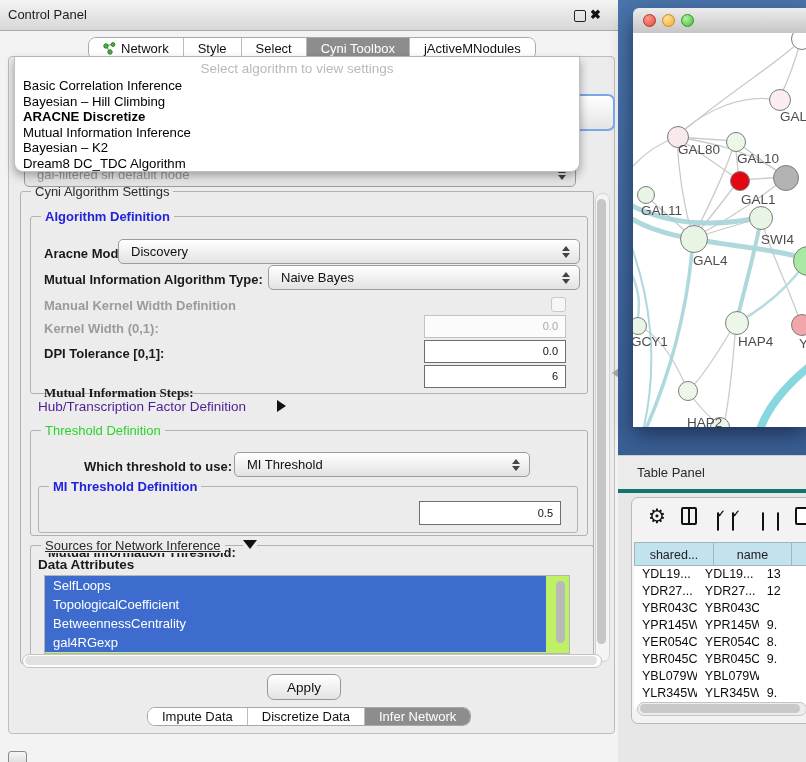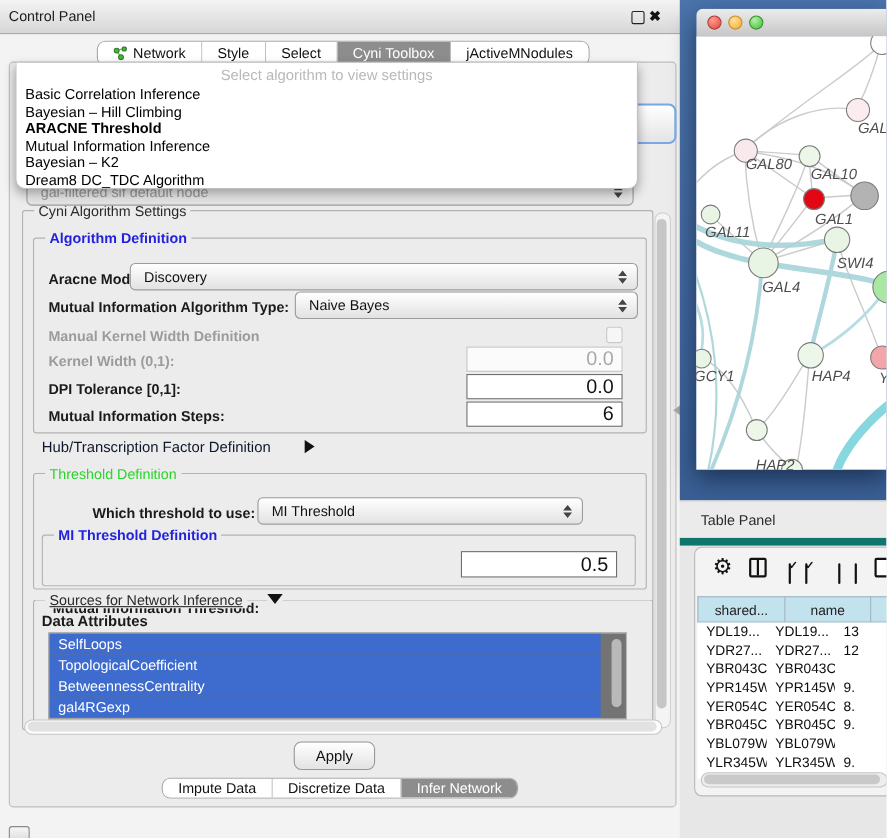--- a/index.html
+++ b/index.html
@@ -23,58 +23,58 @@
   .gb-label{position:absolute;top:-8px;left:10px;background:#ececec;padding:0 4px;font-size:13px;color:#2b2b2b;}
   .gb-label.blue{color:#2222dd;font-weight:bold;}
   .gb-label.green{color:#2bd42b;}
   .lbl{font-size:13px;font-weight:bold;color:#1a1a1a;white-space:nowrap;}
   .lbl.dis{color:#9b9b9b;}
   .combo{background:linear-gradient(#ffffff,#e2e2e2);border:1px solid #9c9c9c;border-radius:5px;font-size:13px;color:#111;display:flex;align-items:center;padding-left:12px;box-sizing:border-box;}
   .stepper{position:absolute;right:9px;top:50%;transform:translateY(-50%);width:8px;height:12px;}
   .stepper::before,.stepper::after{content:"";position:absolute;left:0;border-left:4px solid transparent;border-right:4px solid transparent;}
   .stepper::before{top:0;border-bottom:5px solid #444;}
   .stepper::after{bottom:0;border-top:5px solid #444;}
-  .field{background:#fff;border:1px solid #6e6e6e;font-size:18px;color:#111;text-align:right;padding-right:7px;box-sizing:border-box;}
+  .field{background:#fff;border:1px solid #6e6e6e;font-size:11px;color:#111;text-align:right;padding-right:7px;box-sizing:border-box;}
   .field.dis{border:1px solid #c3c3c3;color:#a8a8a8;background:#fbfbfb;}
   .checkbox{width:13px;height:13px;border:1px solid #c9c9c9;border-radius:3px;background:#f6f6f6;}
   .tri-right{display:inline-block;width:0;height:0;border-top:6px solid transparent;border-bottom:6px solid transparent;border-left:9px solid #111;}
   .tri-down{display:inline-block;width:0;height:0;border-left:7px solid transparent;border-right:7px solid transparent;border-top:9px solid #111;}
 
   .popup{left:14px;top:57px;width:564px;height:114px;background:#fff;border:1px solid #c0c0c0;border-top:none;border-radius:0 0 9px 9px;box-shadow:0 4px 10px rgba(0,0,0,.35);z-index:30;}
   .popup-placeholder{top:4px;left:0;width:100%;text-align:center;font-size:13.5px;color:#b9b9b9;}
   .popup-opt{height:15.6px;line-height:15.6px;padding-left:8px;font-size:13.2px;color:#000;white-space:nowrap;}
   .popup-opt.bold{font-weight:bold;}
 
   .vscroll{background:#f4f4f4;border:1px solid #d2d2d2;border-radius:7px;}
   .vthumb{position:absolute;left:1px;width:9px;background:#c6c6c6;border-radius:6px;}
   .hscroll{background:#fdfdfd;border:1px solid #c4c4c4;border-radius:8px;}
   .hthumb{position:absolute;top:1px;height:9px;background:#e2e2e2;border-radius:6px;}
 
-  .attr-list{background:#737373;border:1px solid #b5b5b5;overflow:hidden;}
+  .attr-list{background:#bef264;border:1px solid #b5b5b5;overflow:hidden;}
   .attr-row{height:19px;line-height:19px;background:#3e6cce;color:#fff;font-size:13px;padding-left:8px;width:493px;}
   .btn{background:linear-gradient(#ffffff,#e3e3e3);border:1px solid #979797;border-radius:7px;font-size:13.5px;color:#111;display:flex;align-items:center;justify-content:center;}
 
   
   .desktop{left:618px;top:0;width:188px;height:455px;background:linear-gradient(#4a74ab,#3a5f94);}
-  .netwin{left:633px;top:8px;width:173px;height:416px;border-radius:6px 0 0 6px;box-shadow:0 10px 22px rgba(8,16,40,.6);font-style:italic;}
+  .netwin{left:633px;top:8px;width:173px;height:416px;border-radius:6px 0 0 6px;box-shadow:0 10px 22px rgba(8,16,40,.6);}
   .net-titlebar{left:0;top:0;width:173px;height:25px;background:linear-gradient(#ececec,#c6c6c6);border-bottom:1px solid #8d8d8d;border-radius:6px 0 0 0;}
   .tl{width:13px;height:13px;border-radius:50%;top:6px;box-sizing:border-box;}
   .tl.red{background:radial-gradient(circle at 35% 30%,#ff9a8f,#e5463c);border:1px solid #b3352c;}
   .tl.yellow{background:radial-gradient(circle at 35% 30%,#ffe09a,#f4ac2f);border:1px solid #c78d25;}
   .tl.green{background:radial-gradient(circle at 35% 30%,#b4efa5,#3fbe33);border:1px solid #2f9427;}
   .net-canvas{left:0;top:25px;width:173px;height:394px;background:#fff;overflow:hidden;}
   .node{position:absolute;border-radius:50%;border:1.4px solid #7c7c7c;box-sizing:content-box;}
   .nlabel{position:absolute;font-size:13.5px;color:#4d4d4d;white-space:nowrap;}
   svg .eg{stroke:#cbcbcb;stroke-width:1.3;fill:none;}
   svg .et{stroke:#a6d4d9;stroke-width:5;fill:none;opacity:.9;}
   svg .et2{stroke:#b7dde1;stroke-width:2.5;fill:none;}
   svg .eb{stroke:#87d7de;stroke-width:8;fill:none;}
 
   
-  .tp-header{left:618px;top:455px;width:188px;height:33px;background:#ebebeb;border-top:1px solid #cfcfcf;border-bottom:7px solid #0f766e;}
+  .tp-header{left:618px;top:455px;width:188px;height:33px;background:#ebebeb;border-top:1px solid #cfcfcf;border-bottom:4px solid #0f766e;}
   .tp-title{left:19px;top:9px;font-size:13px;color:#2a2a2a;}
   .tp-bg{left:618px;top:488px;width:188px;height:274px;background:#e7e7e7;}
   .tp-panel{left:631px;top:497px;width:175px;height:225px;background:#f3f3f3;border:1px solid #b9b9b9;border-radius:7px 0 0 7px;}
   .gear{font-size:20px;color:#111;line-height:20px;}
   .col-icon{width:16px;height:18px;border:2px solid #111;border-radius:2px;box-sizing:border-box;}
   .col-icon::after{content:"";position:absolute;left:50%;top:0;width:2px;height:100%;background:#111;transform:translateX(-1px);}
   .cbx{width:10px;height:10px;border:1.6px solid #111;border-radius:2px;box-sizing:border-box;position:relative;}
   .cbx.checked::after{content:"✓";position:absolute;left:-1px;top:-5px;font-size:10px;font-weight:bold;color:#111;}
   .page-icon{width:14px;height:18px;border:2px solid #111;border-radius:2px;box-sizing:border-box;background:#fff;}
   .thead{display:flex;}
@@ -129,21 +129,21 @@
   <div class="abs combo" style="left:24px;top:161px;width:552px;height:26px;z-index:6;color:#9a9a9a;">
     <span>gal-filtered sif default node</span>
     <span class="stepper"></span>
   </div>
 
   <div class="abs popup">
     <div class="abs popup-placeholder">Select algorithm to view settings</div>
     <div class="abs" style="left:0;top:21px;width:100%;">
       <div class="popup-opt">Basic Correlation Inference</div>
       <div class="popup-opt">Bayesian – Hill Climbing</div>
-      <div class="popup-opt bold">ARACNE Threshold</div>
+      <div class="popup-opt bold">ARACNE Discretize</div>
       <div class="popup-opt">Mutual Information Inference</div>
       <div class="popup-opt">Bayesian – K2</div>
       <div class="popup-opt">Dream8 DC_TDC Algorithm</div>
     </div>
   </div>
 
   <div class="abs groupbox" style="left:20px;top:191px;width:572px;height:471px;">
     <span class="gb-label">Cyni Algorithm Settings</span>
   </div>
 
@@ -163,24 +163,24 @@
   <div class="abs combo" style="left:268px;top:265px;width:312px;height:25px;">
     <span>Naive Bayes</span>
     <span class="stepper"></span>
   </div>
   <span class="abs lbl dis" style="left:44px;top:298px;">Manual Kernel Width Definition</span>
   <div class="abs checkbox" style="left:551px;top:297px;"></div>
   <span class="abs lbl dis" style="left:44px;top:321px;">Kernel Width (0,1):</span>
   <div class="abs field dis" style="left:424px;top:315px;width:142px;height:23px;line-height:21px;">0.0</div>
   <span class="abs lbl" style="left:44px;top:346px;">DPI Tolerance [0,1]:</span>
   <div class="abs field" style="left:424px;top:340px;width:142px;height:23px;line-height:21px;">0.0</div>
-  <span class="abs lbl" style="left:44px;top:371px;">Mutual Information Steps:</span>
+  <span class="abs lbl" style="left:44px;top:385px;font-family:Liberation Serif, serif;">Mutual Information Steps:</span>
   <div class="abs field" style="left:424px;top:365px;width:142px;height:23px;line-height:21px;">6</div>
 
-  <span class="abs" style="left:38px;top:399px;font-size:13.5px;color:#0f172a;">Hub/Transcription Factor Definition</span>
+  <span class="abs" style="left:38px;top:399px;font-size:13.5px;color:#4c1d95;">Hub/Transcription Factor Definition</span>
   <span class="abs tri-right" style="left:277px;top:400px;"></span>
 
   <div class="abs groupbox" style="left:30px;top:430px;width:556px;height:104px;">
     <span class="gb-label green">Threshold Definition</span>
   </div>
   <span class="abs lbl" style="left:84px;top:459px;">Which threshold to use:</span>
   <div class="abs combo" style="left:234px;top:452px;width:296px;height:25px;">
     <span>MI Threshold</span>
     <span class="stepper"></span>
   </div>

